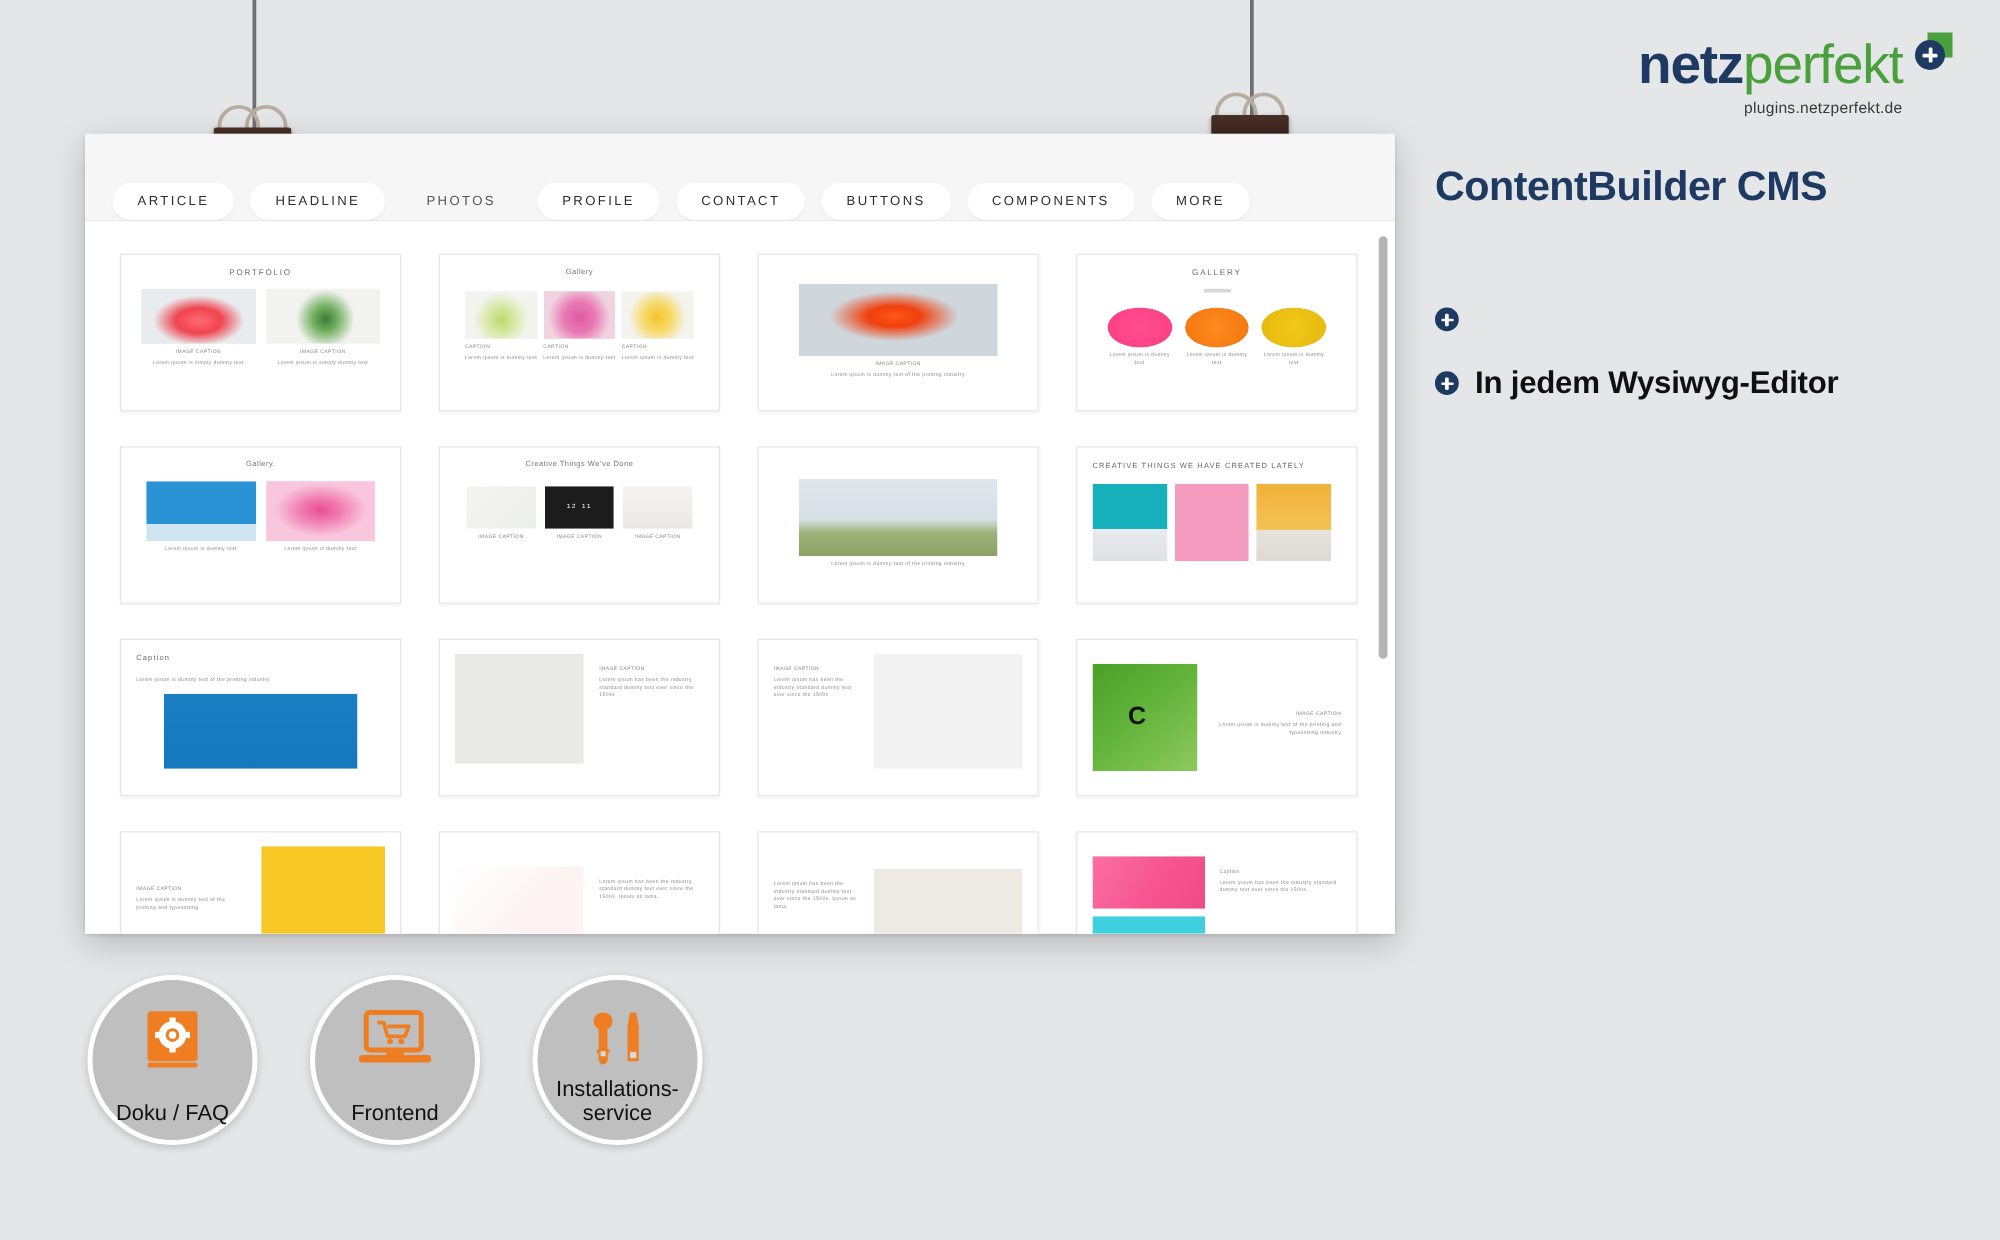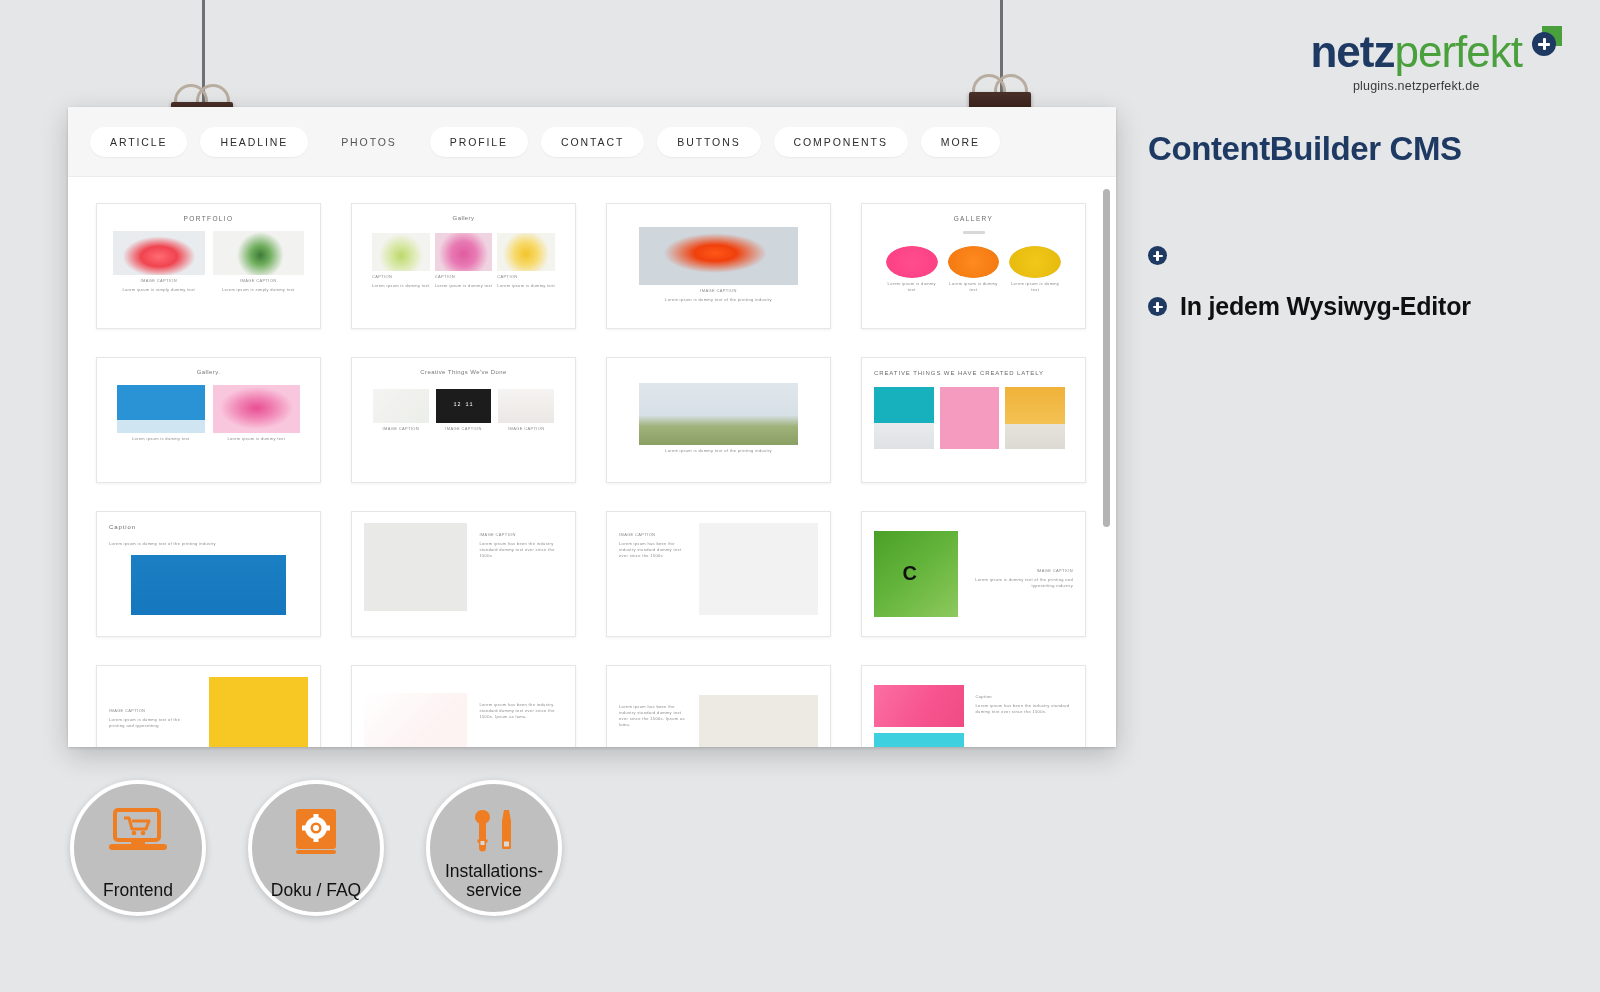--- a/index.html
+++ b/index.html
@@ -39,21 +39,21 @@
   .panel {
     position: absolute; left: 68px; top: 107px; width: 1048px; height: 640px;
     background: #ffffff;
     box-shadow: 0 8px 26px rgba(0,0,0,.20), 0 1px 3px rgba(0,0,0,.14);
     overflow: hidden;
   }
 
   
   .toolbar {
     height: 70px; background: #f6f6f6; border-bottom: 1px solid #ececec;
-    display: flex; align-items: center; padding: 0 22px; gap: 13px;
+    display: flex; align-items: flex-end; padding: 0 22px; gap: 13px;
   }
   .tab {
     background: #ffffff; border-radius: 18px; height: 30px;
     display: flex; align-items: center; justify-content: center;
     padding: 0 20px;
     font-size: 10.5px; letter-spacing: 1.9px; color: #2c2c2c; font-weight: 500;
     box-shadow: 0 1px 2px rgba(0,0,0,.05);
     white-space: nowrap; cursor: pointer;
   }
   .tab.flat { background: transparent; box-shadow: none; color: #555; }
@@ -120,21 +120,21 @@
   .bigC { position: absolute; left: 34%; top: 36%; font-size: 20px; font-weight: 700; color: #111; font-family:"Liberation Sans",sans-serif;}
 
   .scrollbar {
     position: absolute; right: 6px; top: 12px; width: 7px; height: 338px;
     background: #b4b4b4; border-radius: 4px; cursor: pointer;
   }
 
   
   .right { position: absolute; left: 1140px; top: 0; width: 460px; height: 992px; }
 
-  .logo { position: absolute; right: 78px; top: 30px; text-align: center; }
+  .logo { position: absolute; right: 78px; top: 30px; text-align: right; }
   .logo .word { font-size: 44px; font-weight: 700; letter-spacing: -1px; line-height: 1; }
   .logo .netz { color: #1e3a63; }
   .logo .perfekt { color: #4aa03c; font-weight: 400; }
   .logo .sub { font-size: 12.5px; color: #3a3a3a; margin-top: 5px; letter-spacing: .2px; }
   .plusbadge { position: absolute; right: 38px; top: 26px; width: 30px; height: 30px; }
   .plusbadge .sq { position: absolute; right: 0; top: 0; width: 20px; height: 20px; background: #4aa03c; }
   .plusbadge .ci {
     position: absolute; left: 0; top: 6px; width: 24px; height: 24px;
     border-radius: 50%; background: #1e3a63;
   }
@@ -478,34 +478,20 @@
         <span class="dot"></span>
       </div>
       <div class="feat">
         <span class="dot"></span>
         <span class="txt">In jedem Wysiwyg-Editor</span>
       </div>
     </div>
   </div>
 
   <div class="badges">
-
-    <div class="badge">
-      <div class="ico">
-        <svg width="58" height="46" viewBox="0 0 58 46">
-          <rect x="6" y="2" width="44" height="30" rx="3" fill="none" stroke="#ef7e22" stroke-width="4"></rect>
-          <rect x="0" y="36" width="58" height="6" rx="3" fill="#ef7e22"></rect>
-          <rect x="22" y="32" width="14" height="5" fill="#ef7e22"></rect>
-          <path d="M15 10 h5 l3 11 h14 l3 -8 h-17" fill="none" stroke="#ef7e22" stroke-width="3" stroke-linejoin="round"></path>
-          <circle cx="25" cy="25" r="2.3" fill="#ef7e22"></circle>
-          <circle cx="34" cy="25" r="2.3" fill="#ef7e22"></circle>
-        </svg>
-      </div>
-      <div class="lbl">Frontend</div>
-    </div>
 
     <div class="badge">
       <div class="ico">
         <svg width="50" height="48" viewBox="0 0 50 48">
           <rect x="5" y="1" width="40" height="40" rx="3" fill="#ef7e22"></rect>
           <rect x="5" y="42" width="40" height="4" rx="2" fill="#ef7e22"></rect>
           <g fill="#ffffff">
             <circle cx="25" cy="20" r="11"></circle>
           </g>
           <g fill="#ef7e22">
@@ -520,20 +506,34 @@
             <rect x="11" y="17.5" width="5" height="5"></rect>
             <rect x="34" y="17.5" width="5" height="5"></rect>
           </g>
         </svg>
       </div>
       <div class="lbl">Doku / FAQ</div>
     </div>
 
     <div class="badge">
       <div class="ico">
+        <svg width="58" height="46" viewBox="0 0 58 46">
+          <rect x="6" y="2" width="44" height="30" rx="3" fill="none" stroke="#ef7e22" stroke-width="4"></rect>
+          <rect x="0" y="36" width="58" height="6" rx="3" fill="#ef7e22"></rect>
+          <rect x="22" y="32" width="14" height="5" fill="#ef7e22"></rect>
+          <path d="M15 10 h5 l3 11 h14 l3 -8 h-17" fill="none" stroke="#ef7e22" stroke-width="3" stroke-linejoin="round"></path>
+          <circle cx="25" cy="25" r="2.3" fill="#ef7e22"></circle>
+          <circle cx="34" cy="25" r="2.3" fill="#ef7e22"></circle>
+        </svg>
+      </div>
+      <div class="lbl">Frontend</div>
+    </div>
+
+    <div class="badge">
+      <div class="ico">
         <svg width="52" height="50" viewBox="0 0 52 50">
           <path d="M14 2 a7 7 0 0 0 -7 7 a7 7 0 0 0 4 6.3 V40 a3.5 3.5 0 0 0 7 0 V15.3 A7 7 0 0 0 22 9 a7 7 0 0 0 -7 -7 z M11 5.5 v5 h7 v-5" fill="#ef7e22"></path>
           <rect x="11" y="30" width="7" height="10" rx="1.5" fill="#ef7e22"></rect>
           <rect x="9.5" y="31.5" width="10" height="3" fill="#ef7e22"></rect>
           <path d="M36 2 h5 l2 11 v19 h-9 V13 z" fill="#ef7e22"></path>
           <rect x="34" y="31" width="9" height="10" rx="1.5" fill="#ef7e22"></rect>
           <rect x="36" y="33.5" width="5" height="5" fill="#d9d9d9"></rect>
           <rect x="12.5" y="33" width="4" height="4" fill="#d9d9d9"></rect>
         </svg>
       </div>

